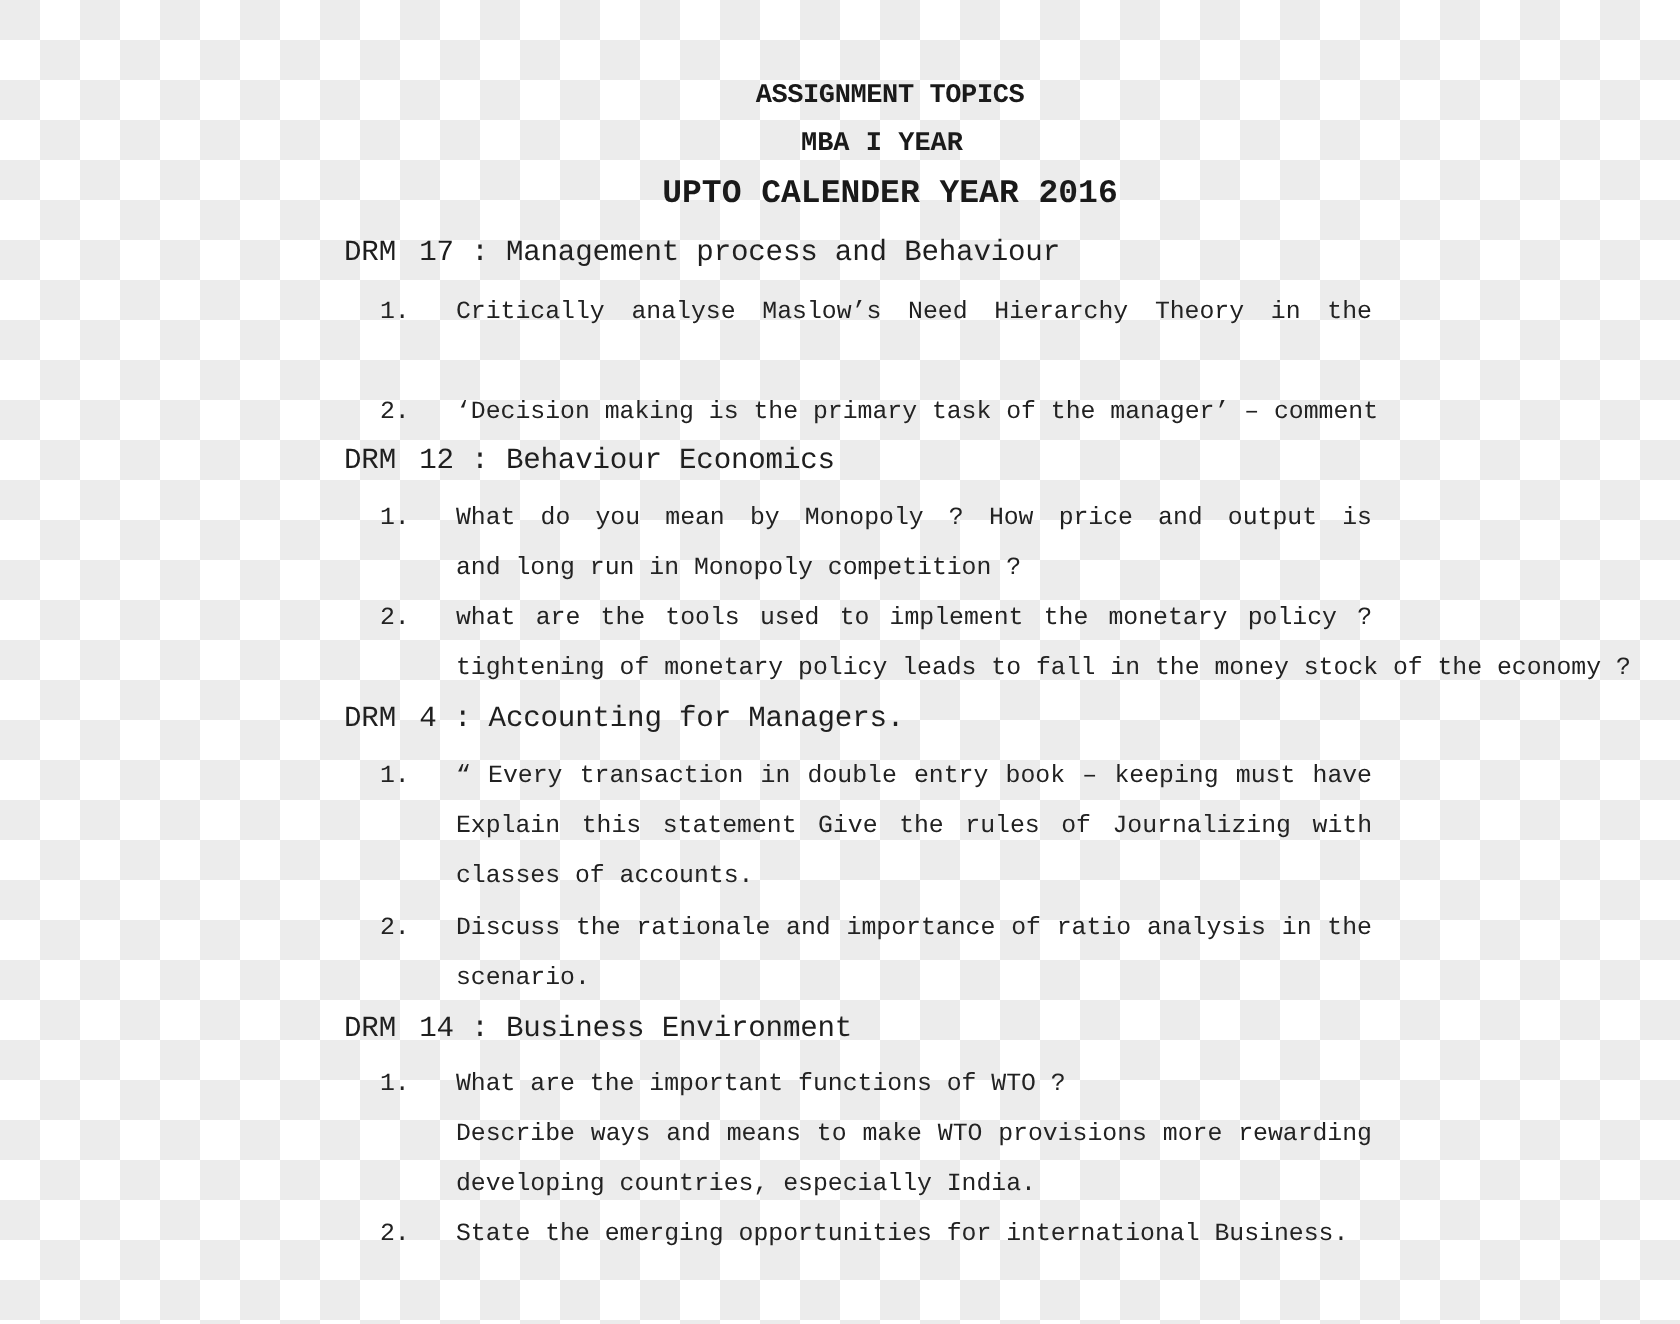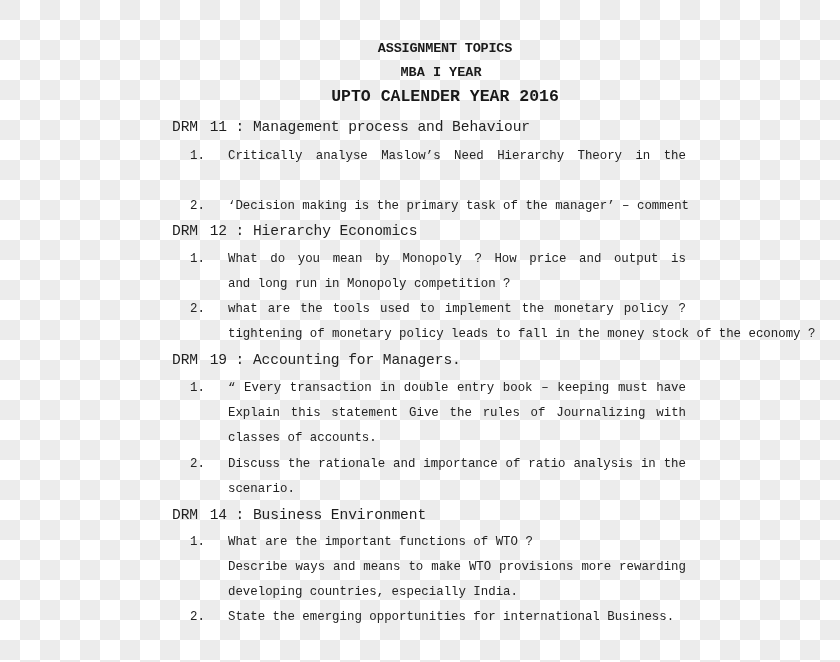--- a/index.html
+++ b/index.html
@@ -39,39 +39,39 @@
 </head>
 <body>
 
 <div class="page">
 
   <div class="title t1">ASSIGNMENT TOPICS</div>
   <div class="title t2">MBA  I YEAR</div>
   <div class="title t3">UPTO CALENDER YEAR 2016</div>
 
   <div class="sec-head" style="top:115px">
-    <span class="code">DRM  11</span><span> : </span><span>Management process and Behaviour</span>
+    <span class="code">DRM  17</span><span> : </span><span>Management process and Behaviour</span>
   </div>
   <div class="num" style="top:144px">1.</div>
   <div class="line just" style="top:144px">Critically analyse Maslow’s Need Hierarchy Theory in the context of the changing</div>
   <div class="num" style="top:194px">2.</div>
   <div class="line" style="top:194px">‘Decision making is the primary task of the manager’ – comment</div>
 
   <div class="sec-head" style="top:219px">
-    <span class="code">DRM  12</span><span> : </span><span>Hierarchy Economics</span>
+    <span class="code">DRM  12</span><span> : </span><span>Behaviour Economics</span>
   </div>
   <div class="num" style="top:247px">1.</div>
   <div class="line just" style="top:247px">What do you mean by Monopoly ? How price and output is determined in short</div>
   <div class="line" style="top:272px">and long run in Monopoly competition ?</div>
   <div class="num" style="top:297px">2.</div>
   <div class="line just" style="top:297px">what are the tools used to implement the monetary policy ? Explain how the</div>
   <div class="line" style="top:322px">tightening of monetary policy leads to fall in the money stock of the economy ?</div>
 
   <div class="sec-head" style="top:348px">
-    <span class="code">DRM  19</span><span> : </span><span>Accounting for Managers.</span>
+    <span class="code">DRM  4</span><span> : </span><span>Accounting for Managers.</span>
   </div>
   <div class="num" style="top:376px">1.</div>
   <div class="line just" style="top:401px">Explain this statement Give the rules of Journalizing with regard to the different</div>
   <div class="line just" style="top:376px">“ Every transaction in double entry book – keeping must have a double entry ”</div>
   <div class="line" style="top:426px">classes of accounts.</div>
   <div class="num" style="top:452px">2.</div>
   <div class="line just" style="top:452px">Discuss the rationale and importance of ratio analysis in the current business</div>
   <div class="line" style="top:477px">scenario.</div>
 
   <div class="sec-head" style="top:503px">

